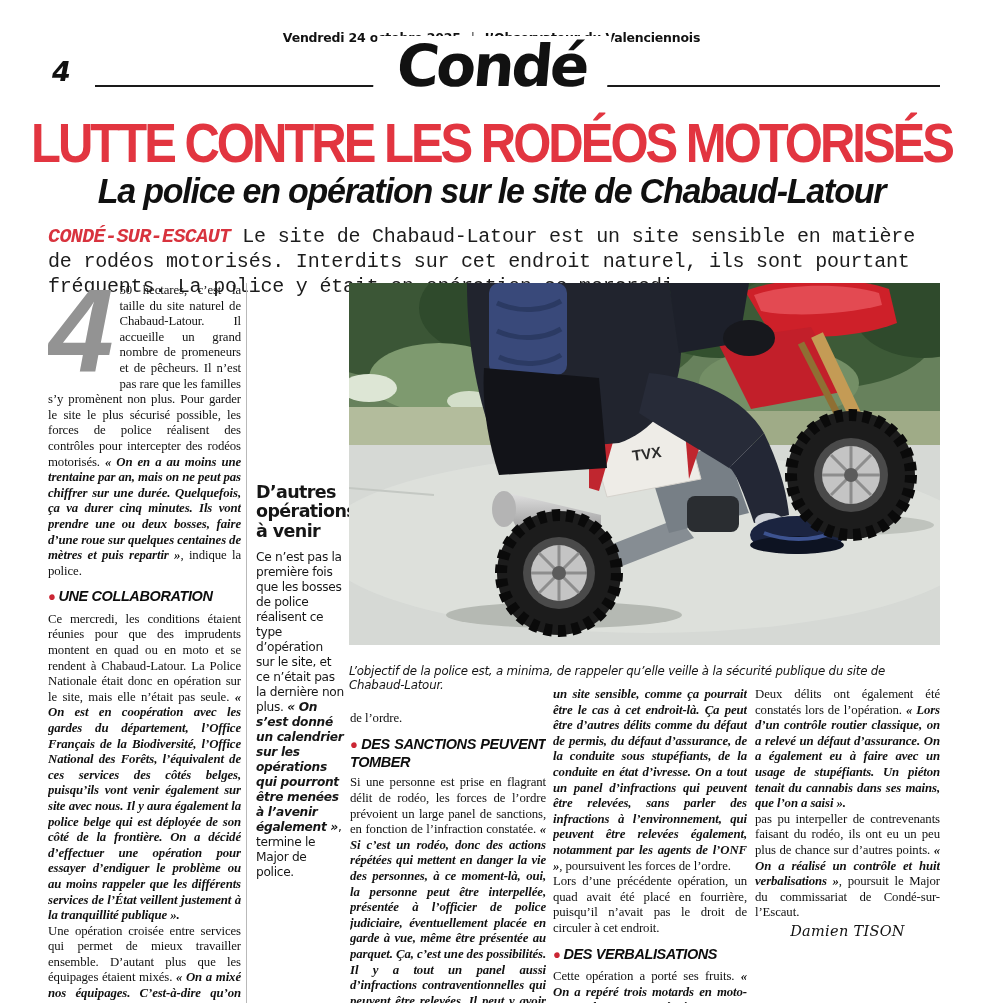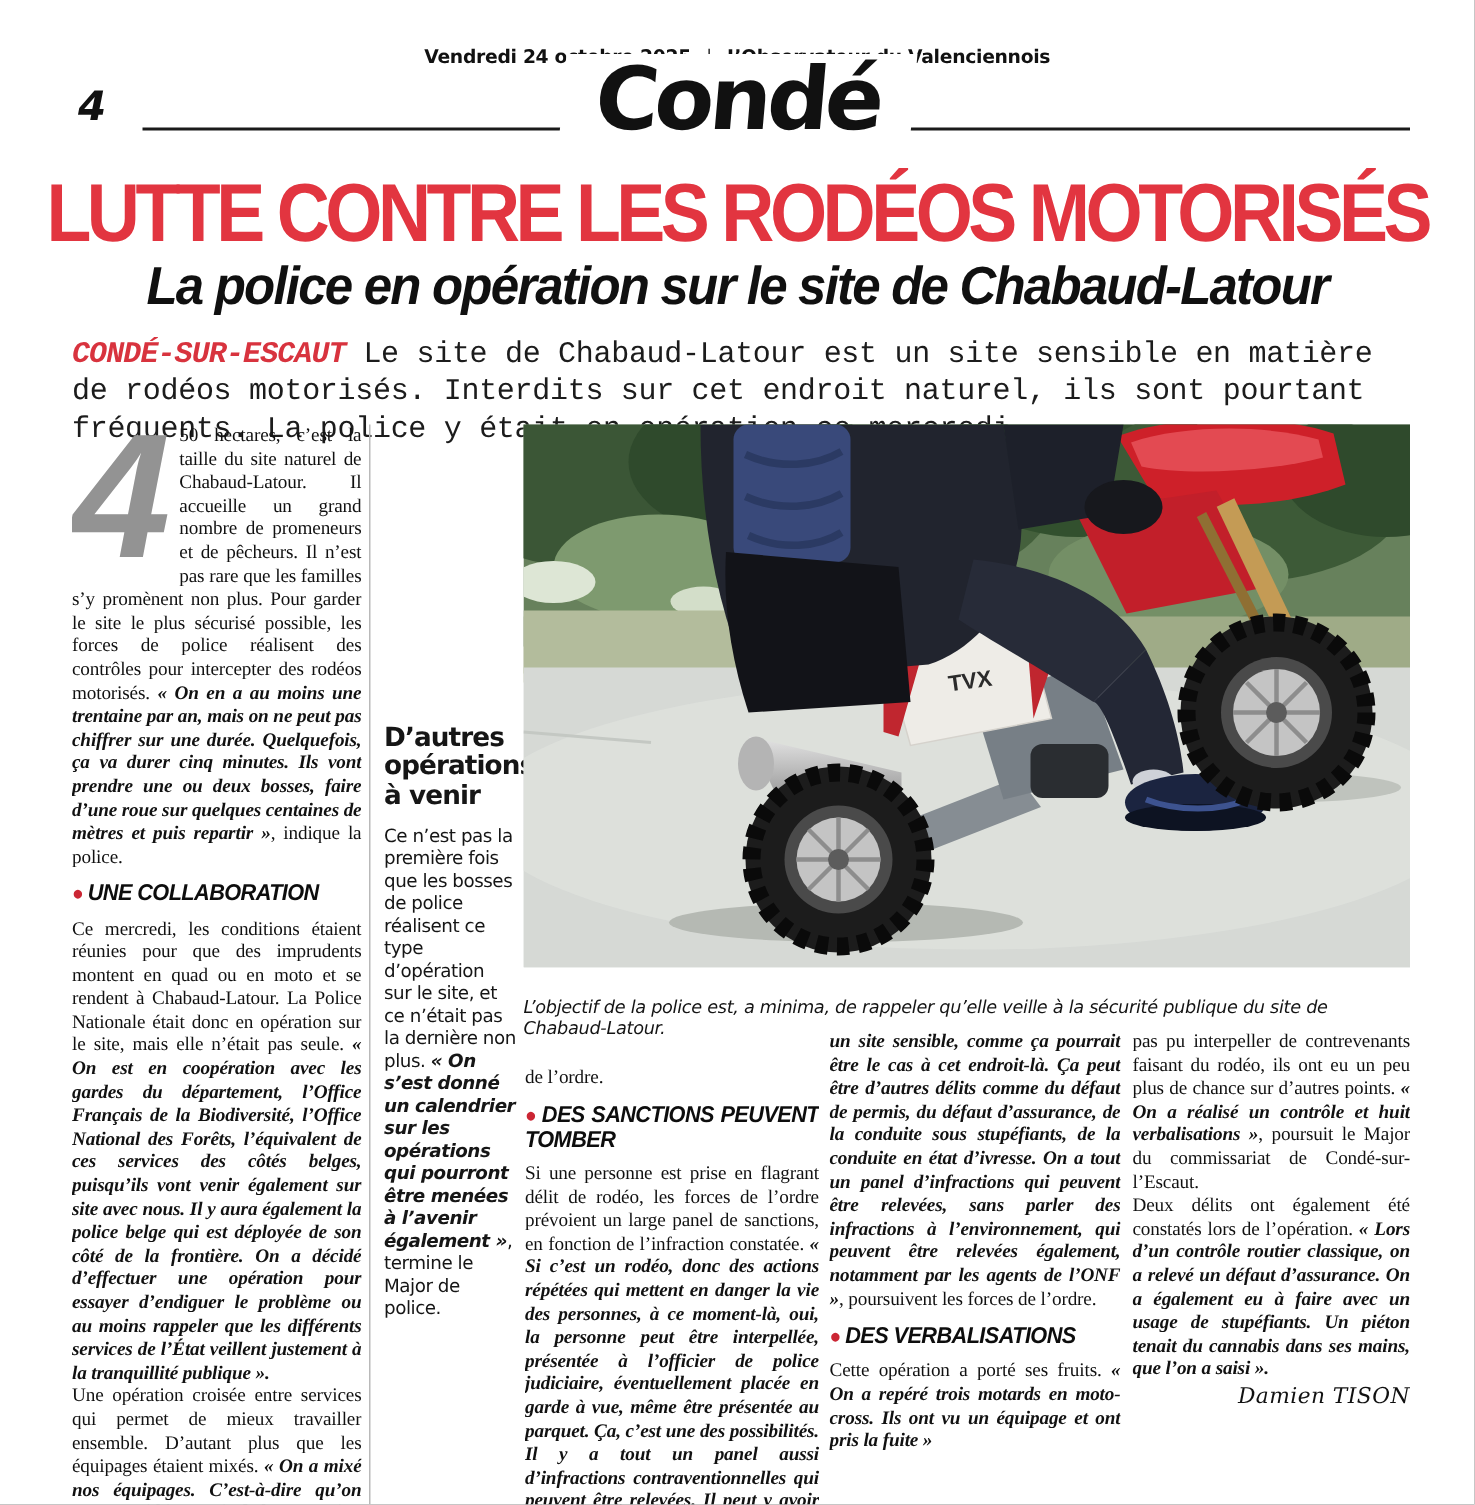--- a/index.html
+++ b/index.html
@@ -49,21 +49,21 @@
       font-size:11.8px;letter-spacing:-0.2px;color:#141414;}
   .col3{position:absolute;left:302px;top:428px;width:196px;height:316px;overflow:hidden;}
   .col4{position:absolute;left:505px;top:404px;width:194px;height:316px;overflow:hidden;}
   .col5{position:absolute;left:707px;top:404px;width:185px;height:316px;overflow:hidden;}
   .sec-head{margin:9px 0 7px;font-family:"Liberation Sans",sans-serif;font-weight:800;
       font-style:italic;font-size:14.5px;line-height:1.12;letter-spacing:-0.4px;color:#0d0d0d;
       transform:scaleY(1.05);transform-origin:0 50%;}
   .sec-head .bullet{color:#cb2634;font-style:normal;font-size:13px;margin-right:3px;}
   .dropcap{float:left;font-family:"Liberation Sans",sans-serif;font-weight:bold;font-style:italic;
       font-size:118px;line-height:0.78;color:#939393;margin:2px 6px 0 0;}
-  .sig{text-align:right;font-style:italic;font-family:"DejaVu Serif",serif;
+  .sig{text-align:center;font-style:italic;font-family:"DejaVu Serif",serif;
       font-size:14.5px;margin-top:3px;letter-spacing:0.3px;}
 </style>
 </head>
 <body>
 
 <div class="page">
 
   <div class="dateline">
     <span>Vendredi 24 octobre 2025</span><span class="sep">|</span><span>L’Observateur du Valenciennois</span>
   </div>
@@ -195,24 +195,25 @@
     </figure>
 
     <section class="col3 bodytext">
       <p><span>de l’ordre.</span></p>
       <h3 class="sec-head"><span class="bullet">●</span><span>DES SANCTIONS PEUVENT TOMBER</span></h3>
       <p><span>Si une personne est prise en flagrant délit de rodéo, les forces de l’ordre prévoient un large panel de sanctions, en fonction de l’infraction constatée. </span><span class="q">« Si c’est un rodéo, donc des actions répétées qui mettent en danger la vie des personnes, à ce moment-là, oui, la personne peut être interpellée, présentée à l’officier de police judiciaire, éventuellement placée en garde à vue, même être présentée au parquet. Ça, c’est une des possibilités. Il y a tout un panel aussi d’infractions contraventionnelles qui peuvent être relevées. Il peut y avoir du défaut de gants, du défaut de casque, de l’engin non autorisé sur voie publique, de l’engin qui est non autorisé sur</span></p>
     </section>
 
     <section class="col4 bodytext">
       <p><span class="q">un site sensible, comme ça pourrait être le cas à cet endroit-là. Ça peut être d’autres délits comme du défaut de permis, du défaut d’assurance, de la conduite sous stupéfiants, de la conduite en état d’ivresse. On a tout un panel d’infractions qui peuvent être relevées, sans parler des infractions à l’environnement, qui peuvent être relevées également, notamment par les agents de l’ONF »</span><span>, poursuivent les forces de l’ordre.</span></p>
+      <p><span>Lors d’une précédente opération, un quad avait été placé en fourrière, puisqu’il n’avait pas le droit de circuler à cet endroit.</span></p>
       <h3 class="sec-head"><span class="bullet">●</span><span>DES VERBALISATIONS</span></h3>
       <p><span>Cette opération a porté ses fruits. </span><span class="q">« On a repéré trois motards en moto-cross. Ils ont vu un équipage et ont pris la fuite »</span></p>
     </section>
 
     <section class="col5 bodytext">
+      <p><span>Deux délits ont également été constatés lors de l’opération. </span><span class="q">« Lors d’un contrôle routier classique, on a relevé un défaut d’assurance. On a également eu à faire avec un usage de stupéfiants. Un piéton tenait du cannabis dans ses mains, que l’on a saisi ».</span></p>
       <p><span>pas pu interpeller de contrevenants faisant du rodéo, ils ont eu un peu plus de chance sur d’autres points. </span><span class="q">« On a réalisé un contrôle et huit verbalisations »</span><span>, poursuit le Major du commissariat de Condé-sur-l’Escaut.</span></p>
-      <p><span>Deux délits ont également été constatés lors de l’opération. </span><span class="q">« Lors d’un contrôle routier classique, on a relevé un défaut d’assurance. On a également eu à faire avec un usage de stupéfiants. Un piéton tenait du cannabis dans ses mains, que l’on a saisi ».</span></p>
       <p class="sig">Damien TISON</p>
     </section>
 
   </main>
 </div>
 
 </body></html>

